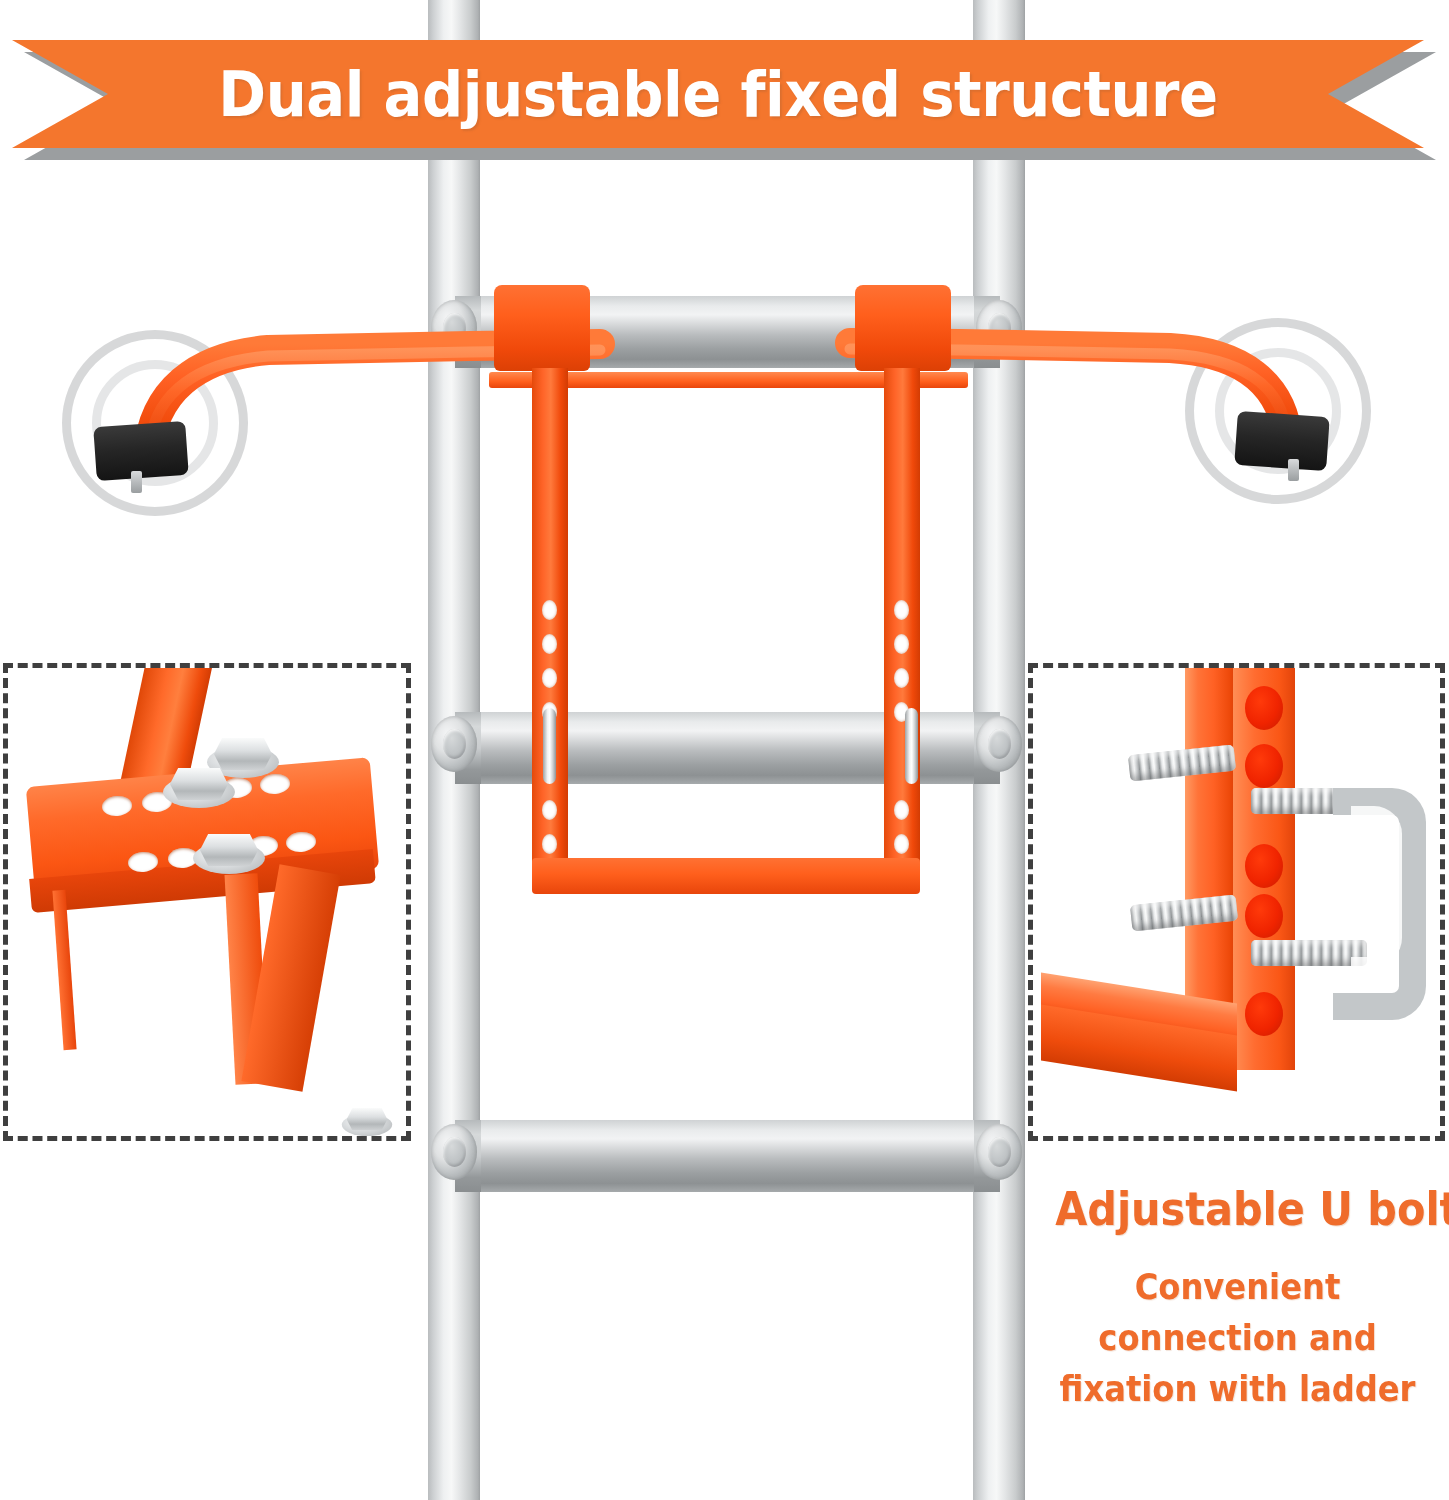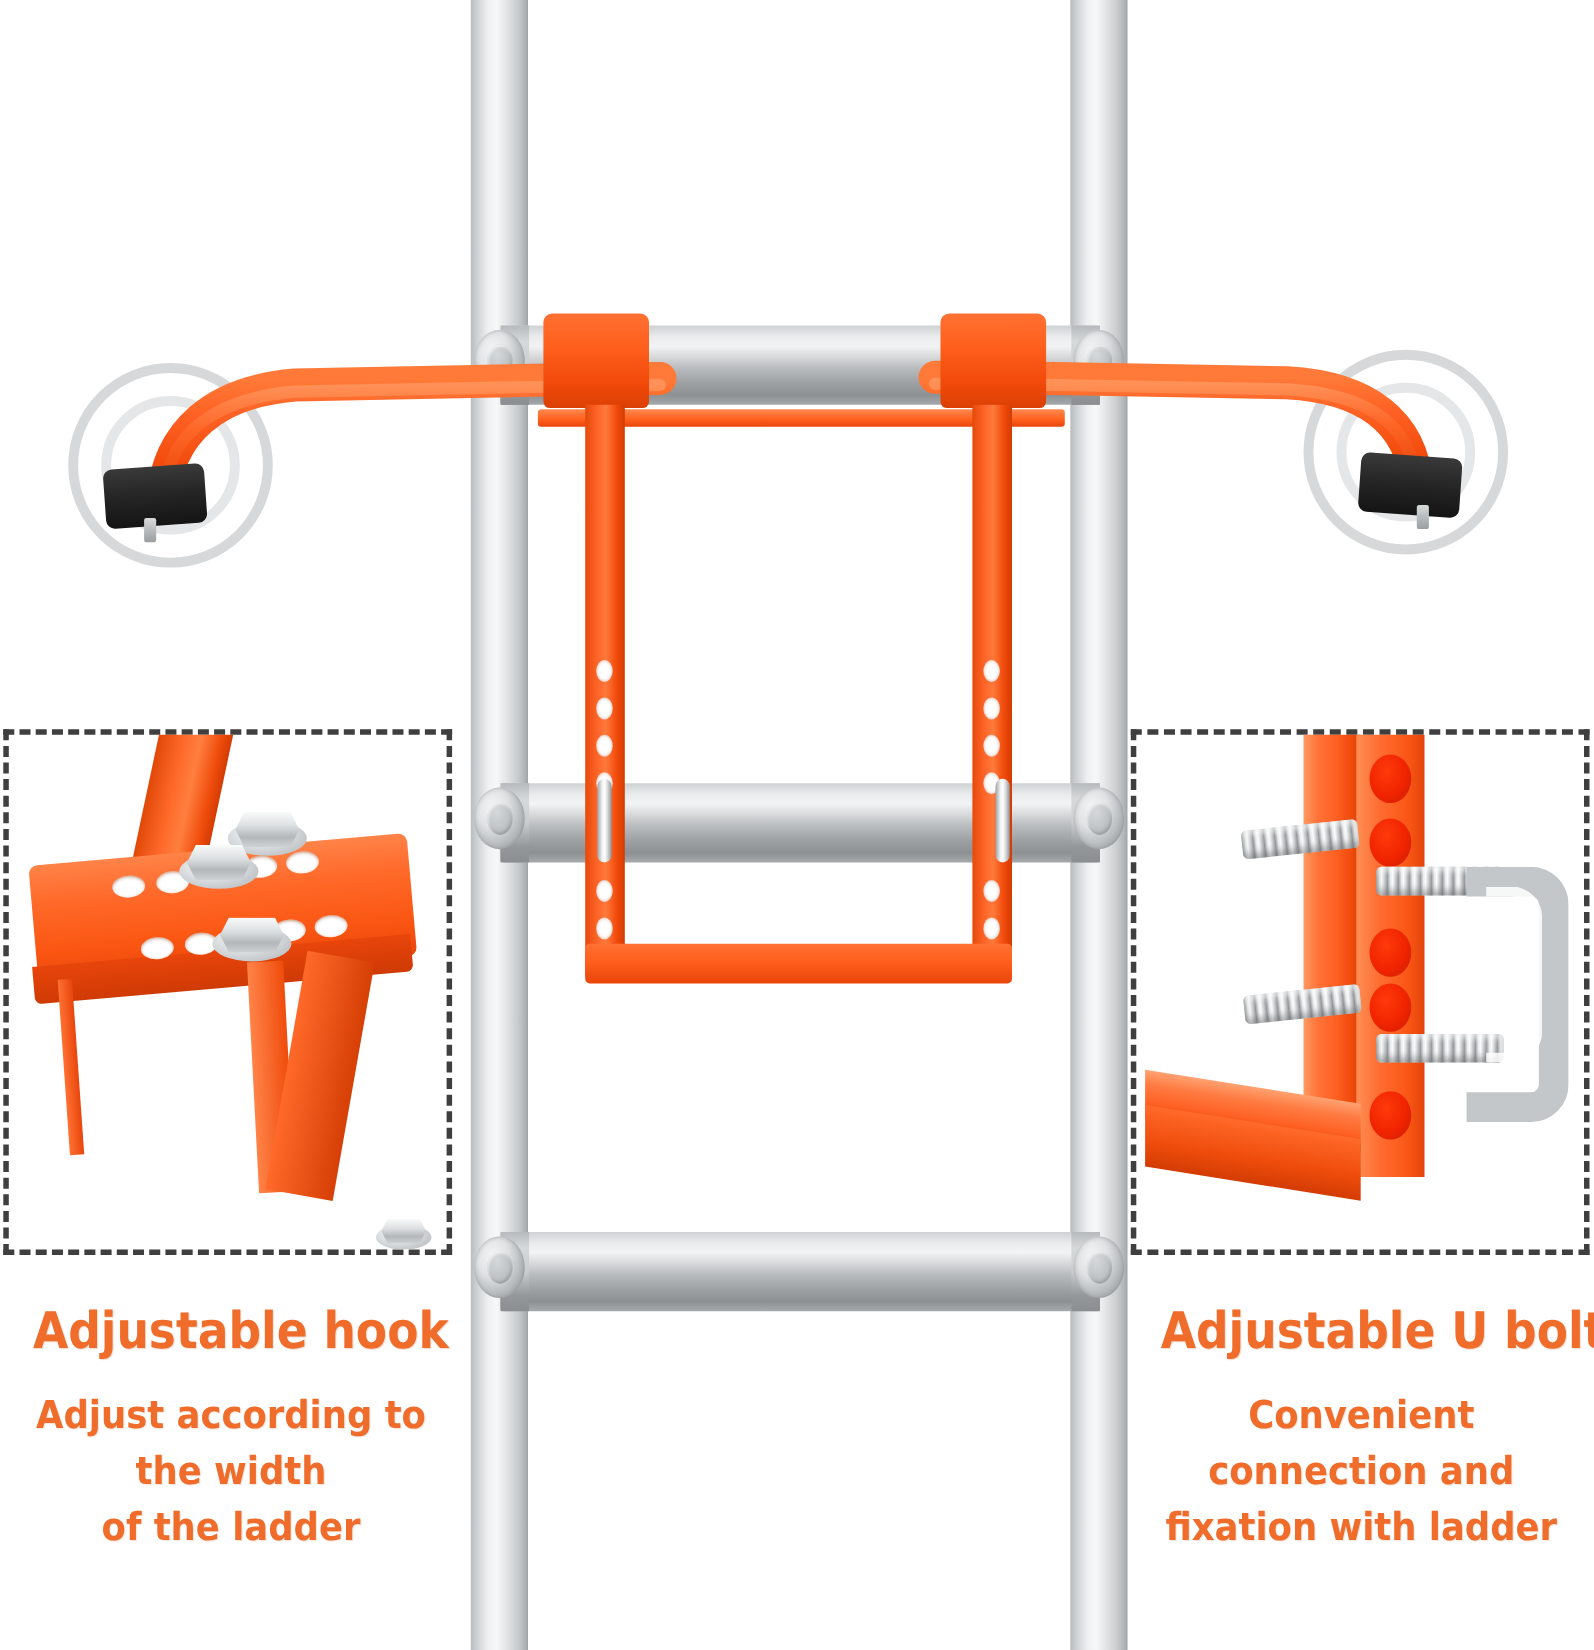--- a/index.html
+++ b/index.html
@@ -449,30 +449,28 @@
       <div class="thread" style="left:98px; top:232px; width:106px; transform:rotate(-6deg);"></div>
 
       <div class="thread" style="left:218px; top:120px; width:116px;"></div>
       <div class="thread" style="left:218px; top:272px; width:116px;"></div>
 
       <div class="ubolt-u" style="left:300px; top:120px; width:66px; height:178px;"></div>
       <div class="ubolt-u-shine" style="left:318px; top:138px; width:42px; height:142px;"></div>
     </div>
   </div>
 
-  <div class="caption" style="left:10px; top:1182px; width:400px;">
-    <div class="cap-title">Adjustable hook</div>
-    <div class="cap-desc">
-      <div>Adjust according to the width</div>
-      <div>of the ladder</div>
-    </div>
-  </div>
 
   <div class="caption" style="left:1035px; top:1182px; width:405px;">
     <div class="cap-title">Adjustable U bolt</div>
     <div class="cap-desc">
       <div>Convenient connection and</div>
       <div>fixation with ladder</div>
     </div>
   </div>
 
+  <div class="banner-wrap">
+    <div class="banner-shadow"></div>
+    <div class="banner"></div>
+    <div class="banner-title">Dual adjustable fixed structure</div>
+  </div>
 
 </div>
 
 </body></html>

